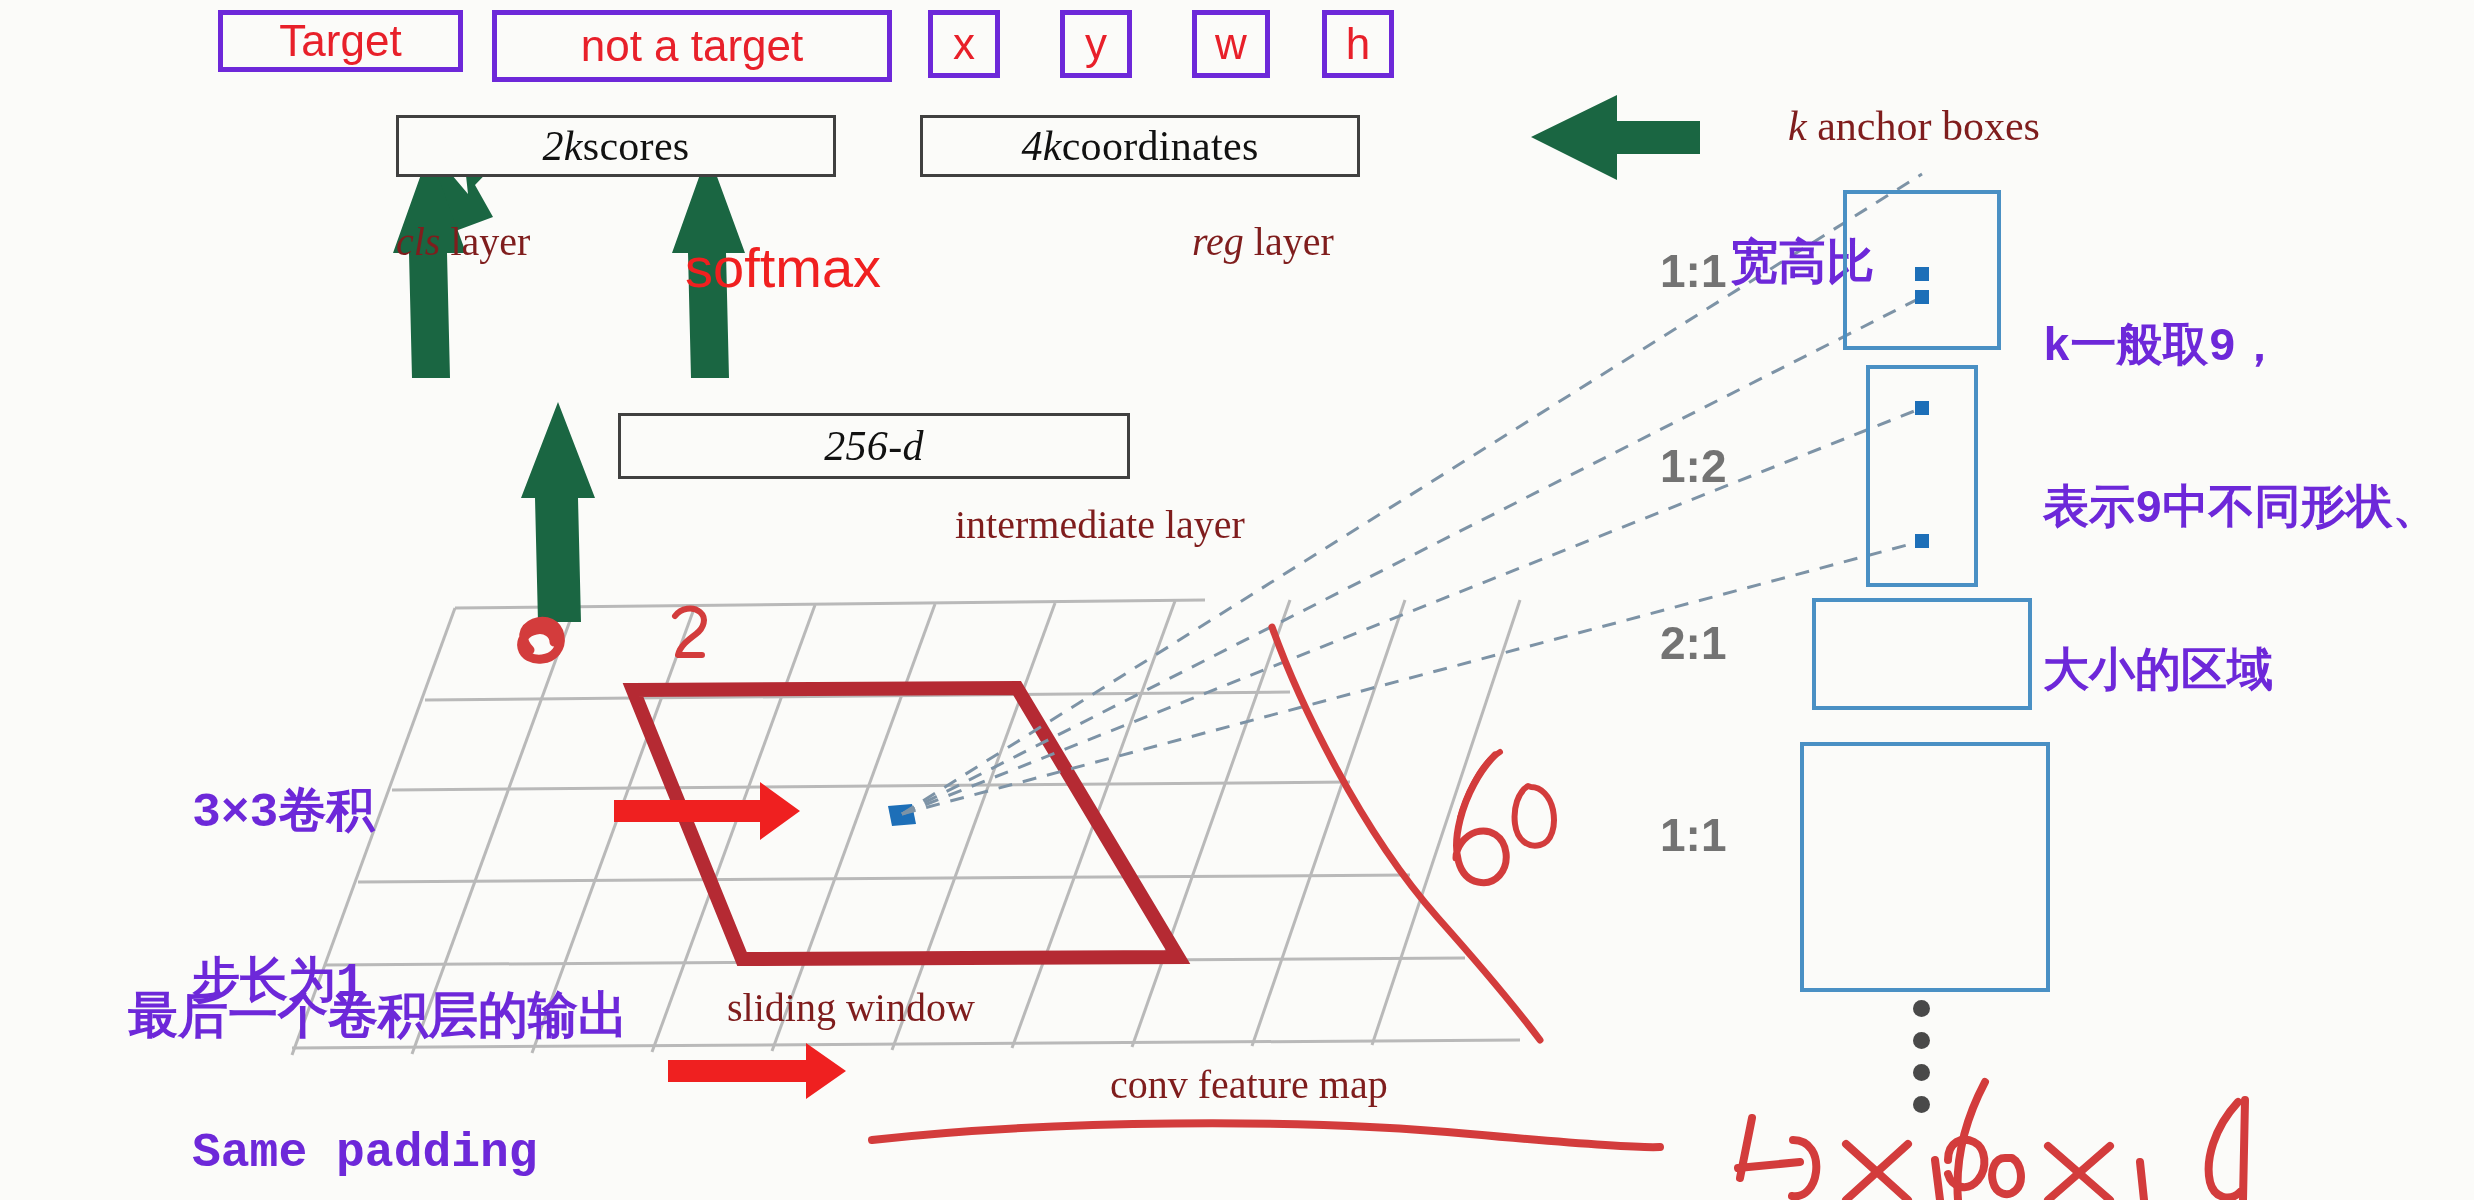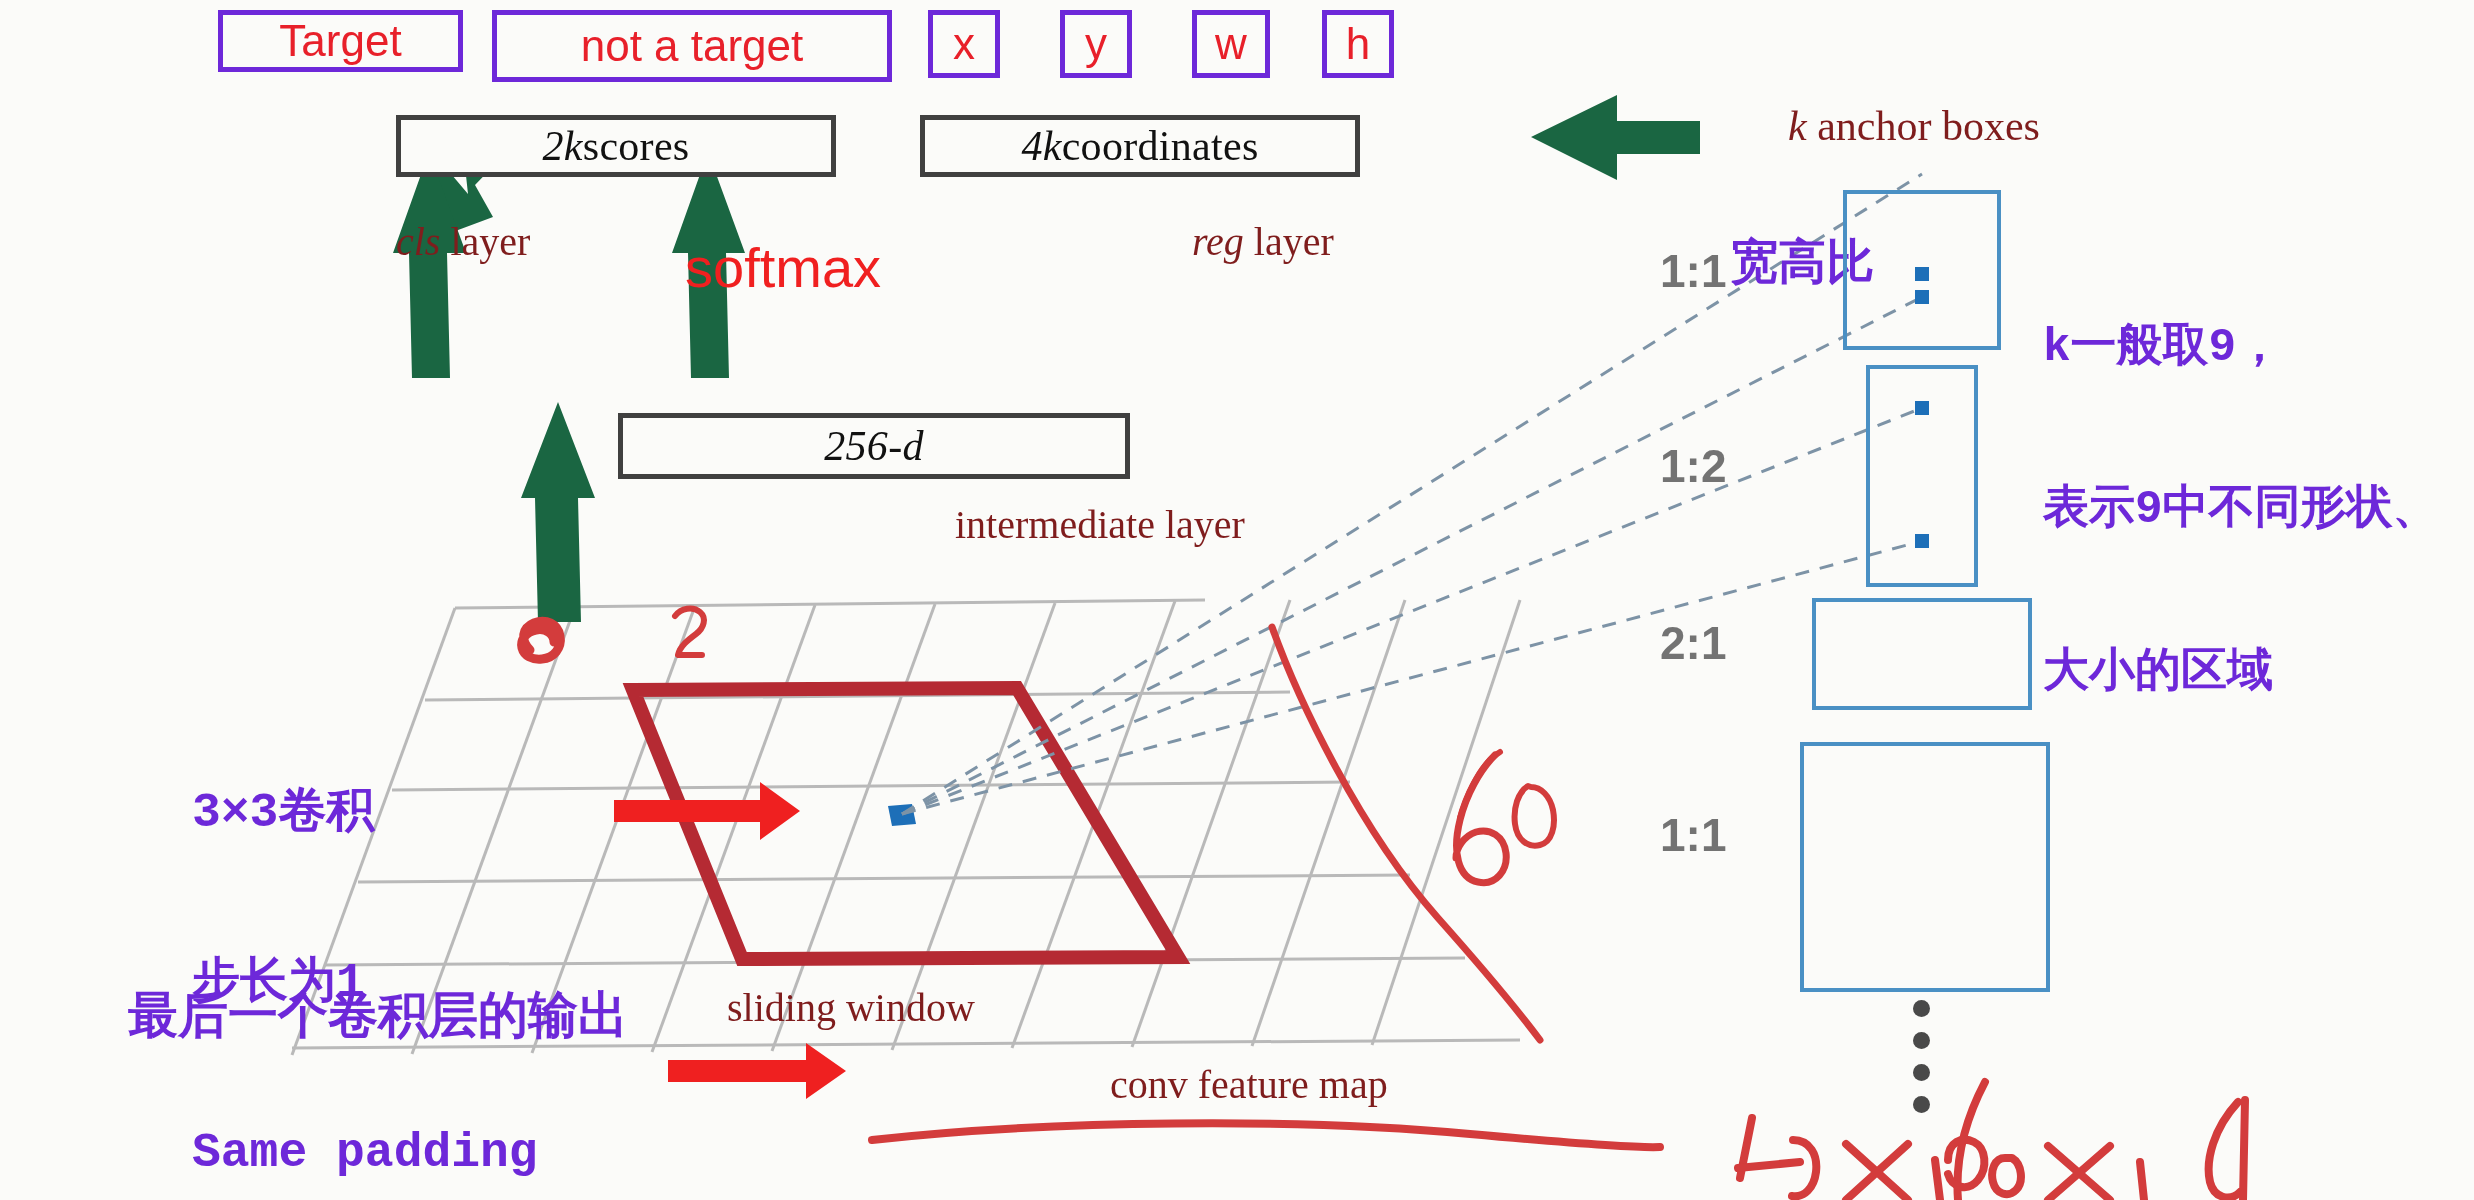--- a/index.html
+++ b/index.html
@@ -34,21 +34,21 @@
     align-items: center;
     justify-content: center;
     line-height: 1;
     font-size: 44px;
   }
 
   
   .graybox {
     position: absolute;
     box-sizing: border-box;
-    border: 5px solid #404040;
+    border: 3px solid #404040;
     background: #fbfbf9;
     color: #111;
     display: flex;
     align-items: center;
     justify-content: center;
     font-size: 42px;
     letter-spacing: 0.3px;
   }
   .graybox i { font-style: italic; }
 

